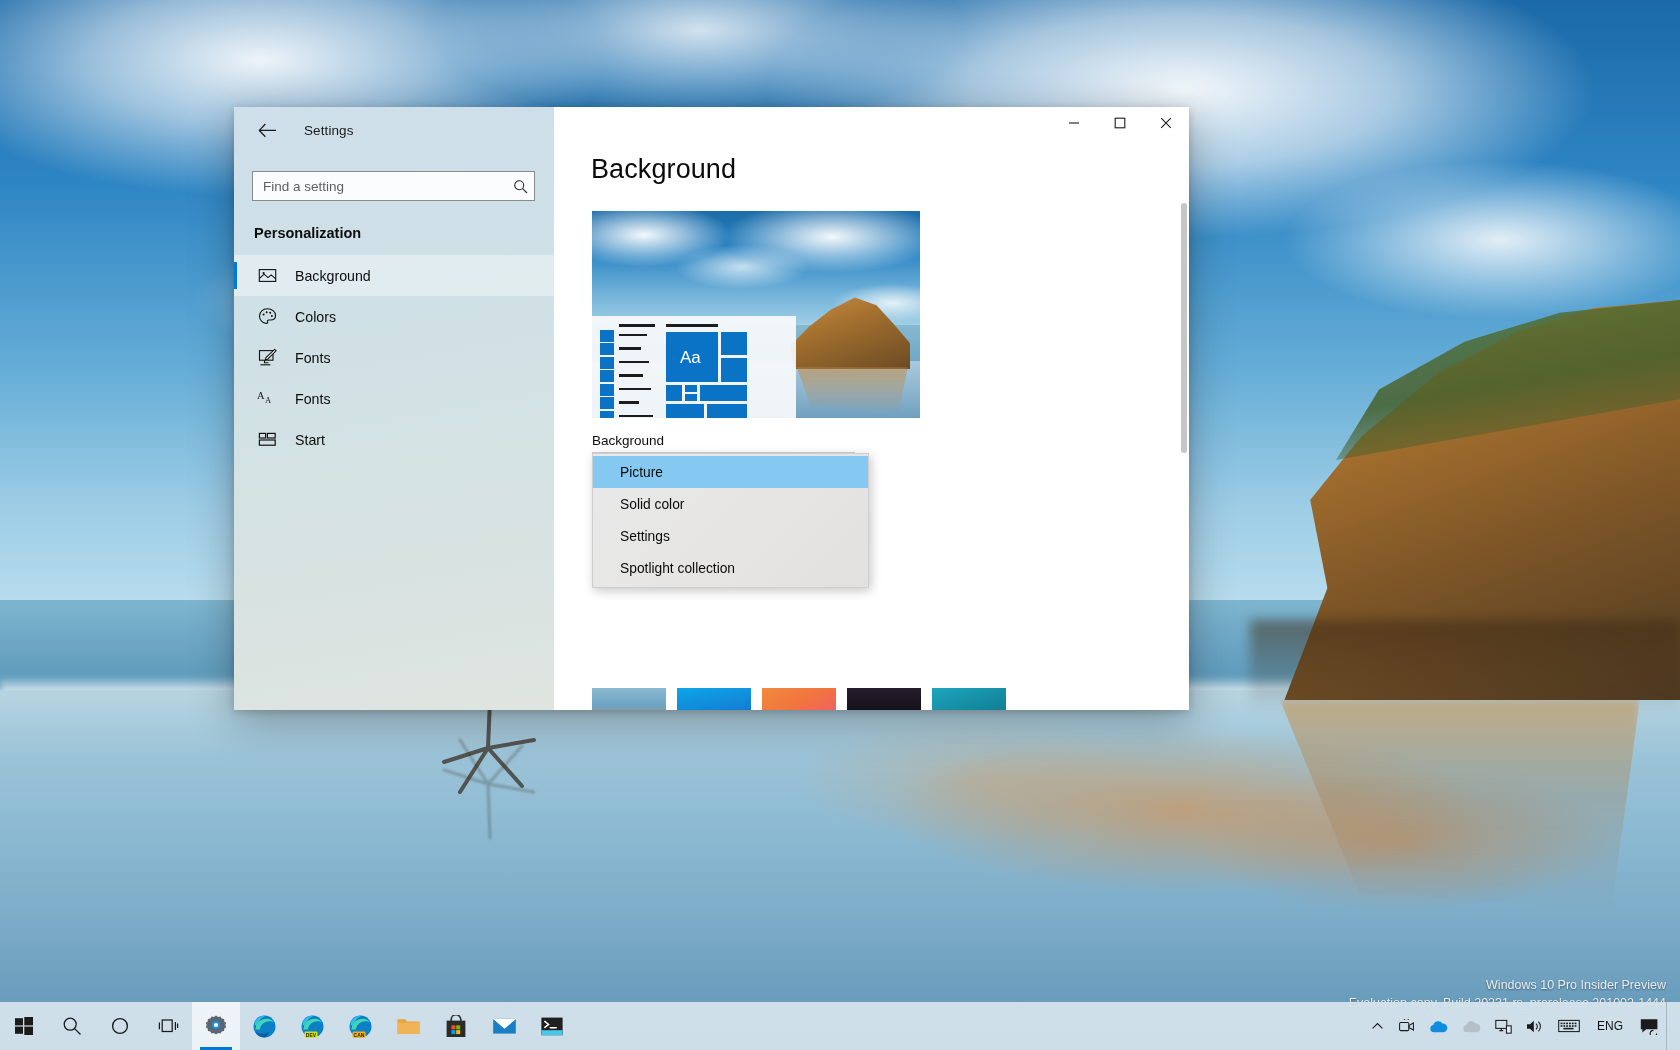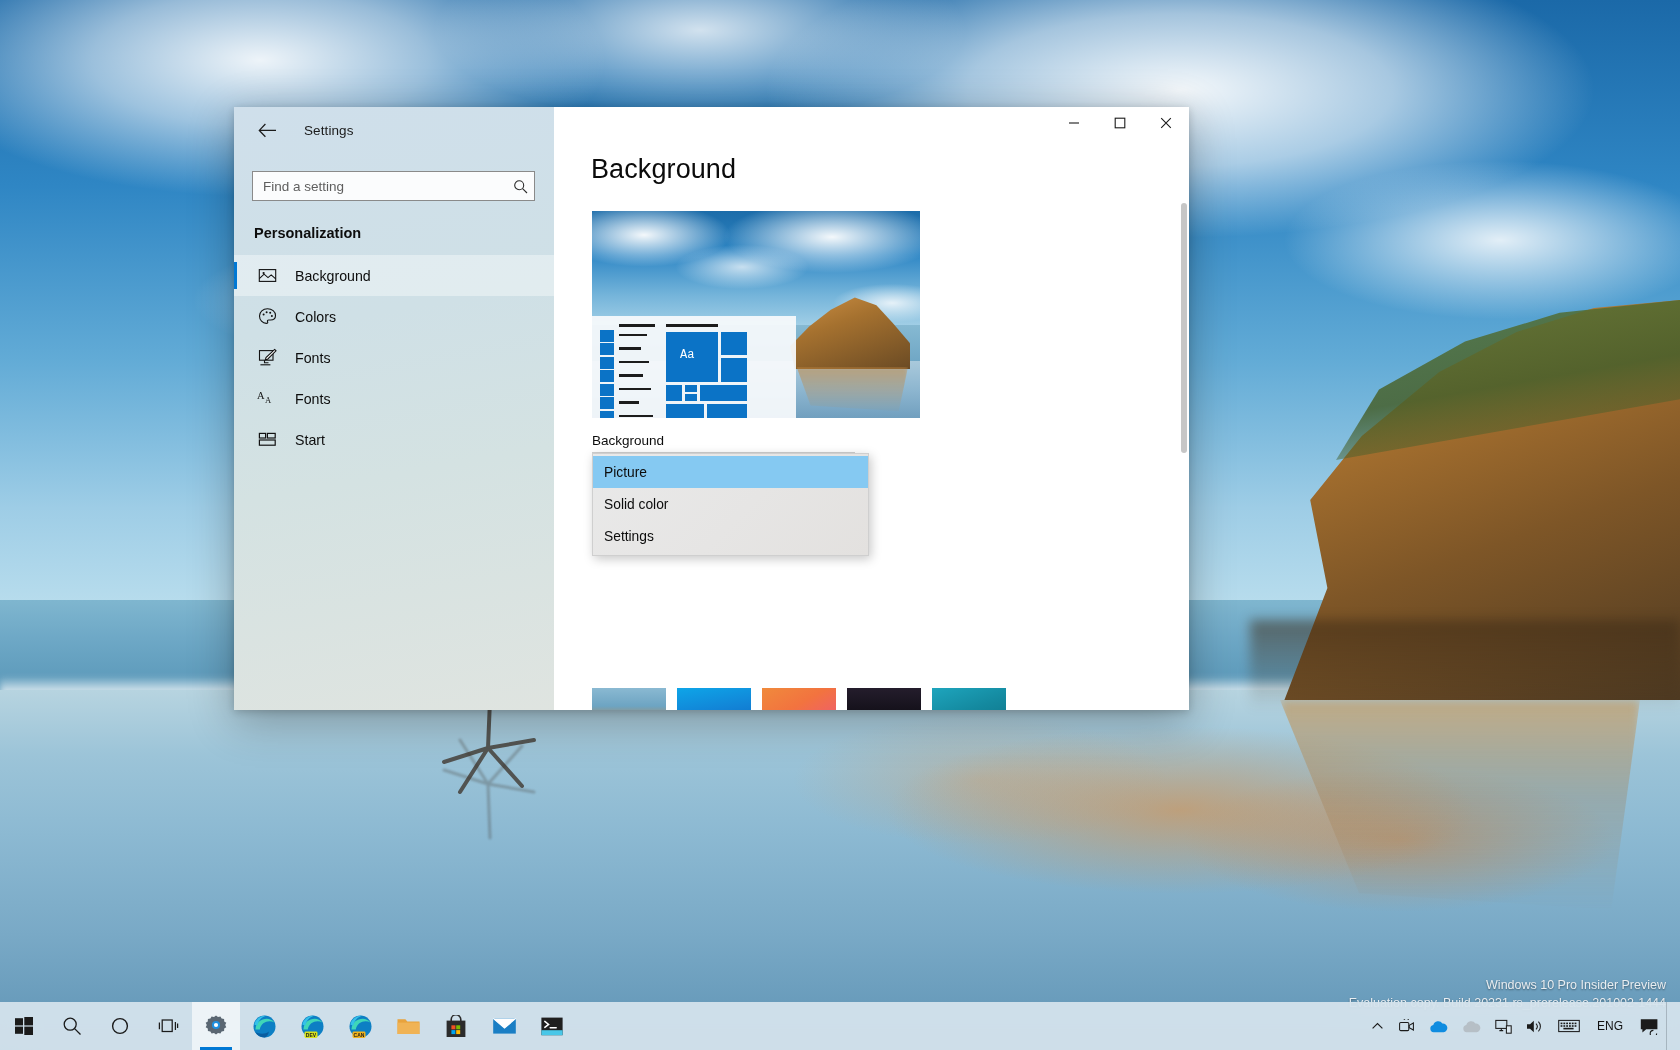--- a/index.html
+++ b/index.html
@@ -202,21 +202,21 @@
   .pv-start {
     position: absolute; left: 0; bottom: 0; width: 204px; height: 102px;
     background: rgba(247,250,252,.93);
   }
   .pv-start-left { position: absolute; left: 8px; top: 8px; width: 62px; }
   .pv-sq { width: 14px; height: 12px; background: #0b73c6; margin-bottom: 2px; }
   .pv-bar { height: 2.5px; background: #1c1c1c; margin-left: 19px; margin-top: -10px; margin-bottom: 7px; }
   .pv-tiles { position: absolute; left: 74px; top: 8px; width: 122px; }
   .pv-tile { background: #0b73c6; position: absolute; }
   .pv-hdr { height: 2.5px; background: #1c1c1c; width: 52px; }
-  .pv-aa { color: #fff; font-size: 12px; position: absolute; font-family: Liberation Mono, monospace; }
+  .pv-aa { color: #fff; font-size: 17px; position: absolute; }
 
   .section-label {
     position: absolute; left: 38px; font-size: 13.5px; color: #0c0c0c;
   }
   #lbl-background { top: 326px; }
 
   .combo {
     position: absolute; left: 38px; top: 345px; width: 263px; height: 32px;
     background: #dcdcdc; border: 1px solid #cfcfcf;
   }
@@ -224,21 +224,21 @@
   
   .dropdown {
     position: absolute; left: 38px; top: 346px; width: 277px;
     background: linear-gradient(135deg, #e9e9e9 0%, #e6e5e4 55%, #e3e1df 100%);
     border: 1px solid #cfcfcf;
     box-shadow: 2px 3px 10px rgba(0,0,0,.22);
     padding: 2px 0 3px 0;
     z-index: 9;
   }
   .dd-item {
-    height: 32px; display: flex; align-items: center; padding-left: 11px;
+    height: 32px; display: flex; align-items: center; padding-left: 27px;
     font-size: 13.8px; color: #0c0c0c; cursor: pointer;
   }
   .dd-item.selected { background: #85c9f2; }
 
   
   .thumbs {
     position: absolute; left: 38px; top: 581px; display: flex; gap: 11px;
   }
   .thumb { width: 74px; height: 52px; cursor: pointer; overflow: hidden; }
 
@@ -470,20 +470,21 @@
         <div class="thumb" style="background:linear-gradient(170deg,#0ea5e8 0%,#1283d6 45%,#0a5fba 100%);"></div>
         <div class="thumb" style="background:linear-gradient(150deg,#f08a3c 0%,#f2733f 40%,#ef5f6a 75%,#e95c77 100%);"></div>
         <div class="thumb" style="background:radial-gradient(ellipse 50px 18px at 46px 40px,#e07a28 0%,rgba(224,122,40,0) 70%),radial-gradient(ellipse 20px 10px at 52px 48px,#7bd64a 0%,rgba(123,214,74,0) 70%),linear-gradient(180deg,#241d2c 0%,#0d0b12 65%,#060508 100%);"></div>
         <div class="thumb" style="background:linear-gradient(160deg,#1ea5bd 0%,#14899f 45%,#0c6c80 100%);"></div>
       </div>
 
       <div class="dropdown">
         <div class="dd-item selected">Picture</div>
         <div class="dd-item">Solid color</div>
         <div class="dd-item">Settings</div>
+        <div class="dd-item">Spotlight collection</div>
       </div>
 
       <div class="vscroll">
         <div class="vthumb"></div>
       </div>
     </div>
   </div>
 
   <div id="watermark">
     <div>Windows 10 Pro Insider Preview</div>

